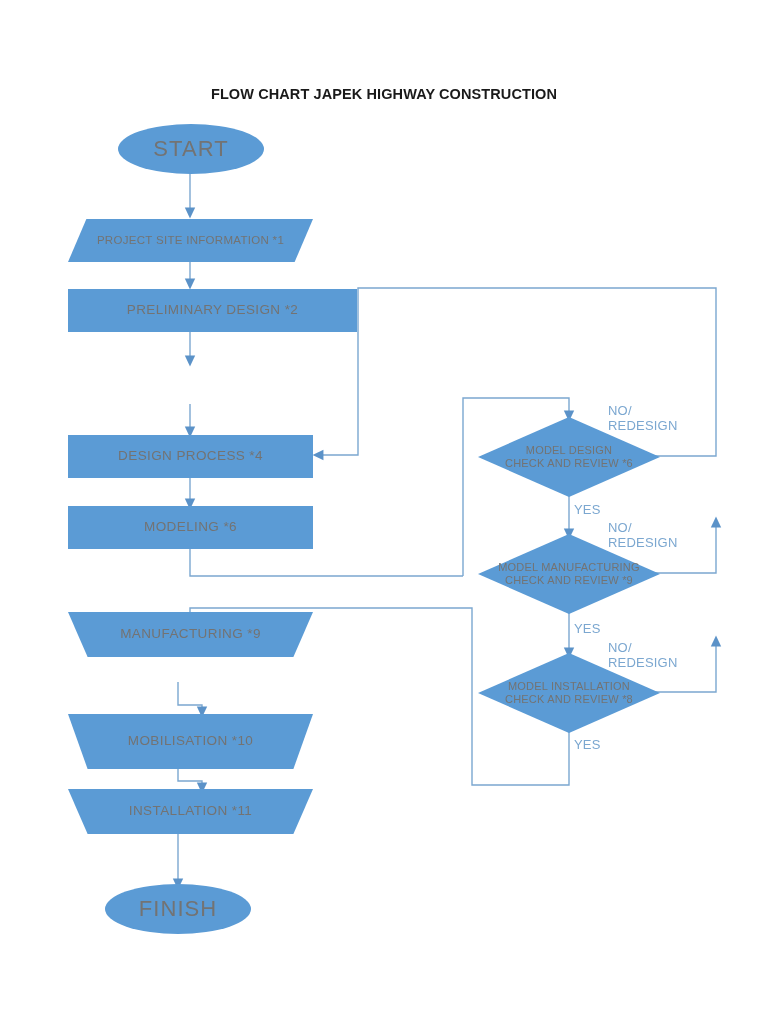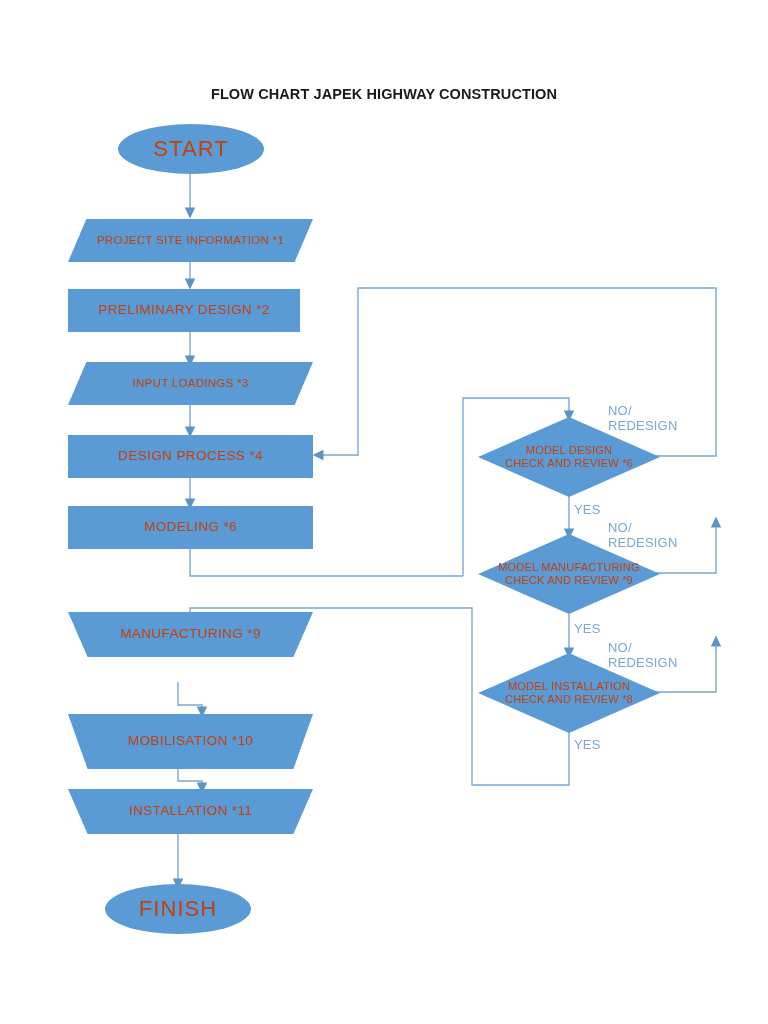--- a/index.html
+++ b/index.html
@@ -35,21 +35,21 @@
     width: 768px;
     height: 1024px;
   }
   
   .node {
     position: absolute;
     display: flex;
     align-items: center;
     justify-content: center;
     text-align: center;
-    color: #c2410c;
+    color: #737373;
     box-sizing: border-box;
     line-height: 1.22;
   }
   .node .lbl {
     position: relative;
     z-index: 2;
     padding: 0 6px;
     white-space: pre-line;
   }
   .shape-bg {
@@ -156,29 +156,25 @@
   <div class="node terminator" style="left:118px; top:124px; width:146px; height:50px;">
     <span class="shape-bg"></span>
     <span class="lbl">START</span>
   </div>
 
   <div class="node parallelogram" style="left:68px; top:219px; width:245px; height:43px;">
     <span class="shape-bg"></span>
     <span class="lbl io-lbl">PROJECT SITE INFORMATION *1</span>
   </div>
 
-  <div class="node rectangle" style="left:68px; top:289px; width:232px; height:43px;">
+  <div class="node rectangle" style="left:68px; top:289px; width:289px; height:43px;">
     <span class="shape-bg"></span>
     <span class="lbl process-lbl">PRELIMINARY DESIGN *2</span>
   </div>
 
-  <div class="node parallelogram" style="left:68px; top:362px; width:245px; height:43px;">
-    <span class="shape-bg"></span>
-    <span class="lbl io-lbl">INPUT LOADINGS *3</span>
-  </div>
 
   <div class="node rectangle" style="left:68px; top:435px; width:245px; height:43px;">
     <span class="shape-bg"></span>
     <span class="lbl process-lbl">DESIGN PROCESS *4</span>
   </div>
 
   <div class="node rectangle" style="left:68px; top:506px; width:245px; height:43px;">
     <span class="shape-bg"></span>
     <span class="lbl process-lbl">MODELING *6</span>
   </div>

